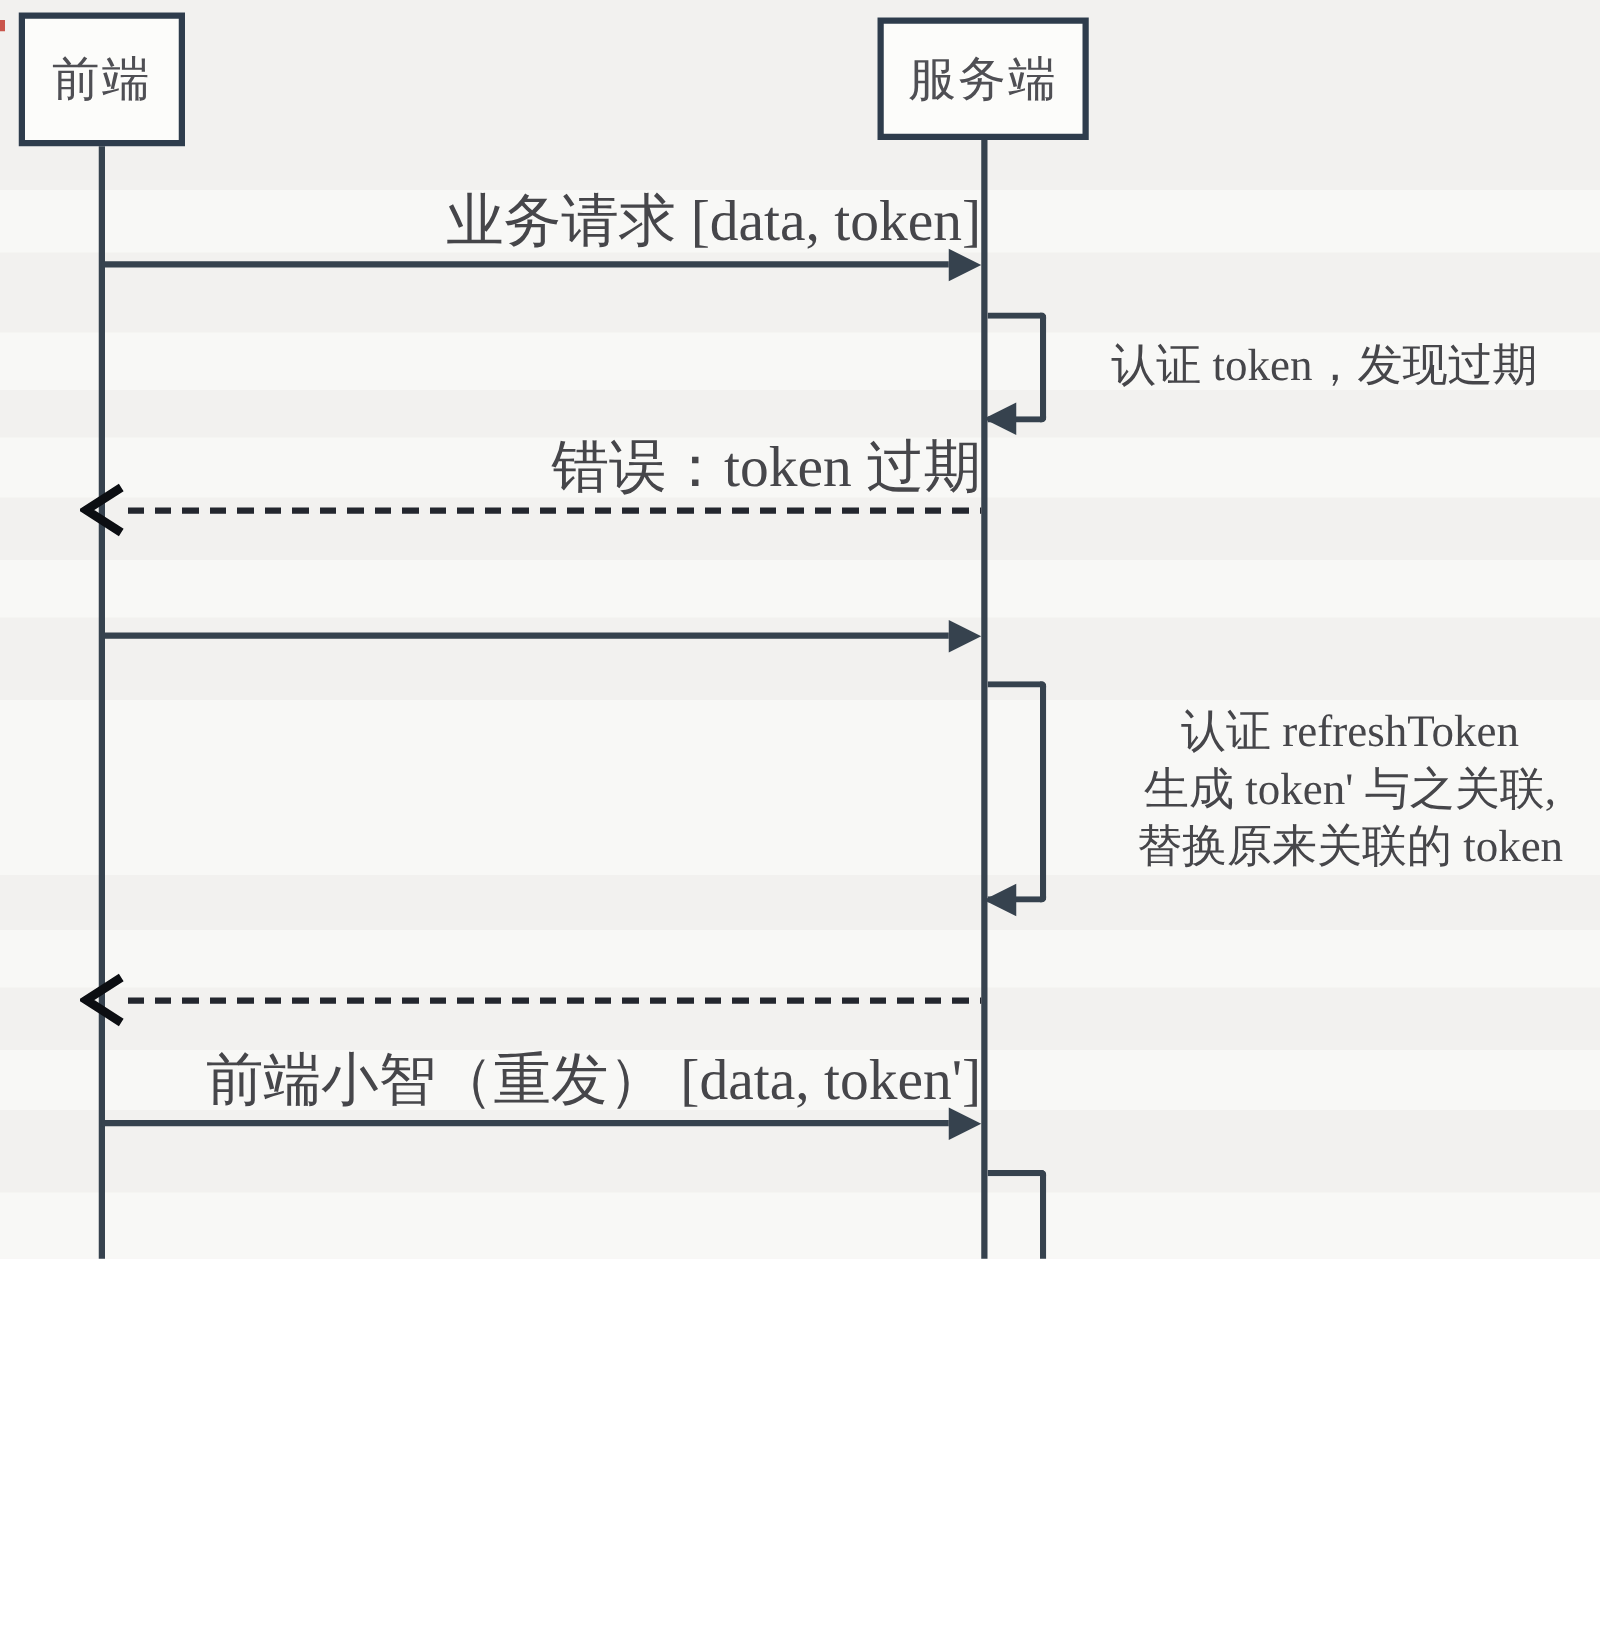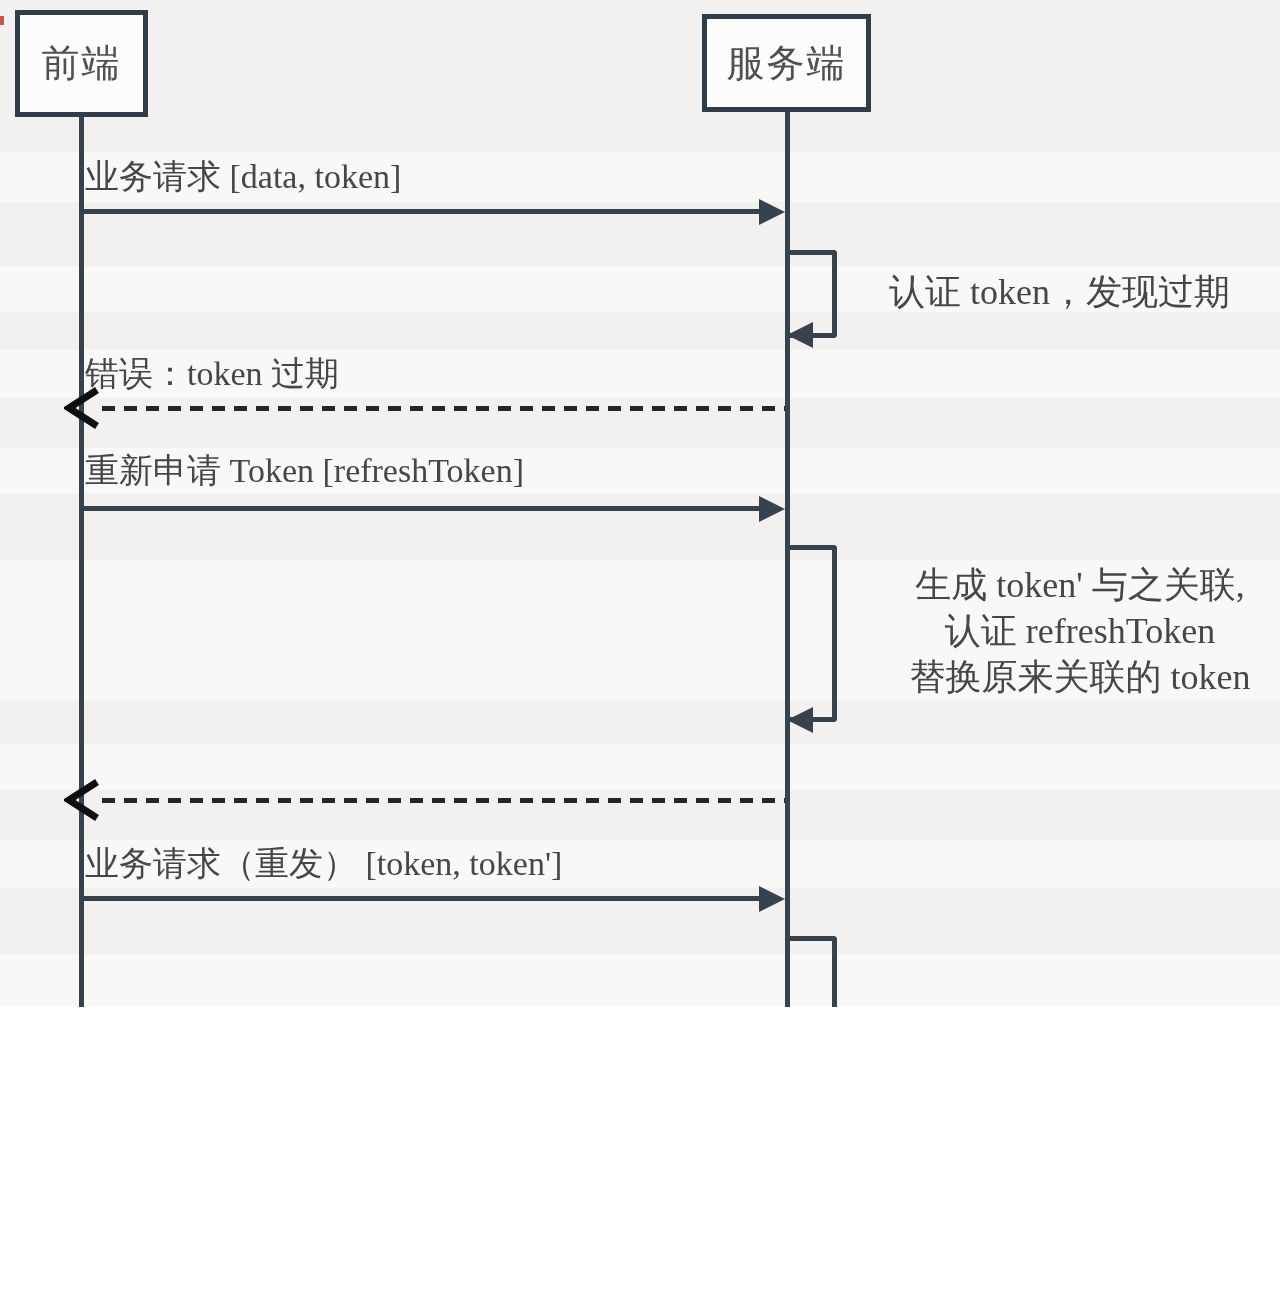--- a/index.html
+++ b/index.html
@@ -63,23 +63,23 @@
     border: 5px solid #36424e;
     border-left: none;
     border-radius: 0 4px 4px 0;
     box-sizing: border-box;
   }
   .chevron { position: absolute; }
   .msg-label {
     position: absolute;
     left: 85px;
     width: 700px;
-    font-size: 34px;
+    font-size: 46px;
     color: #46464a;
-    text-align: left;
+    text-align: right;
     white-space: nowrap;
     line-height: 40px;
   }
   .side-label {
     position: absolute;
     font-size: 36px;
     color: #46464a;
     white-space: nowrap;
   }
   .watermark {
@@ -141,38 +141,37 @@
   <div class="loop" style="left:790px;top:250px;width:47px;height:88px"></div>
   <div class="arrow-left-filled" style="left:787px;top:322px"></div>
   <div class="side-label" style="left:862px;top:268px;width:395px;text-align:center">认证 token，发现过期</div>
 
   <div class="msg-label" style="top:354px">错误：token 过期</div>
   <div class="dash-line" style="left:102px;top:406px;width:683px"></div>
   <svg class="chevron" style="left:64px;top:386px" width="38" height="44" viewBox="0 0 38 44">
     <polyline points="33,4 5,22 33,40" fill="none" stroke="#0c0e12" stroke-width="7"></polyline>
   </svg>
 
-  <div class="msg-label" style="top:451px">重新申请 Token [refreshToken]</div>
   <div class="msg-line" style="left:81px;top:506px;width:678px"></div>
   <div class="arrow-right" style="left:759px;top:496px"></div>
 
   <div class="loop" style="left:790px;top:545px;width:47px;height:177px"></div>
   <div class="arrow-left-filled" style="left:787px;top:707px"></div>
   <div class="side-label" style="left:880px;top:562px;width:400px;text-align:center;line-height:46px">
+    <div>认证 refreshToken</div>
     <div>生成 token' 与之关联,</div>
-    <div>认证 refreshToken</div>
     <div>替换原来关联的 token</div>
   </div>
 
   <div class="dash-line" style="left:102px;top:798px;width:683px"></div>
   <svg class="chevron" style="left:64px;top:778px" width="38" height="44" viewBox="0 0 38 44">
     <polyline points="33,4 5,22 33,40" fill="none" stroke="#0c0e12" stroke-width="7"></polyline>
   </svg>
 
-  <div class="msg-label" style="top:844px">业务请求（重发） [token, token']</div>
+  <div class="msg-label" style="top:844px">前端小智（重发） [data, token']</div>
   <div class="msg-line" style="left:81px;top:896px;width:678px"></div>
   <div class="arrow-right" style="left:759px;top:886px"></div>
 
   <div class="loop" style="left:790px;top:936px;width:47px;height:130px"></div>
   <div class="arrow-left-filled" style="left:787px;top:1051px"></div>
 
   <div class="dash-line" style="left:102px;top:1141px;width:683px"></div>
   <svg class="chevron" style="left:64px;top:1121px" width="38" height="44" viewBox="0 0 38 44">
     <polyline points="33,4 5,22 33,40" fill="none" stroke="#0c0e12" stroke-width="7"></polyline>
   </svg>

